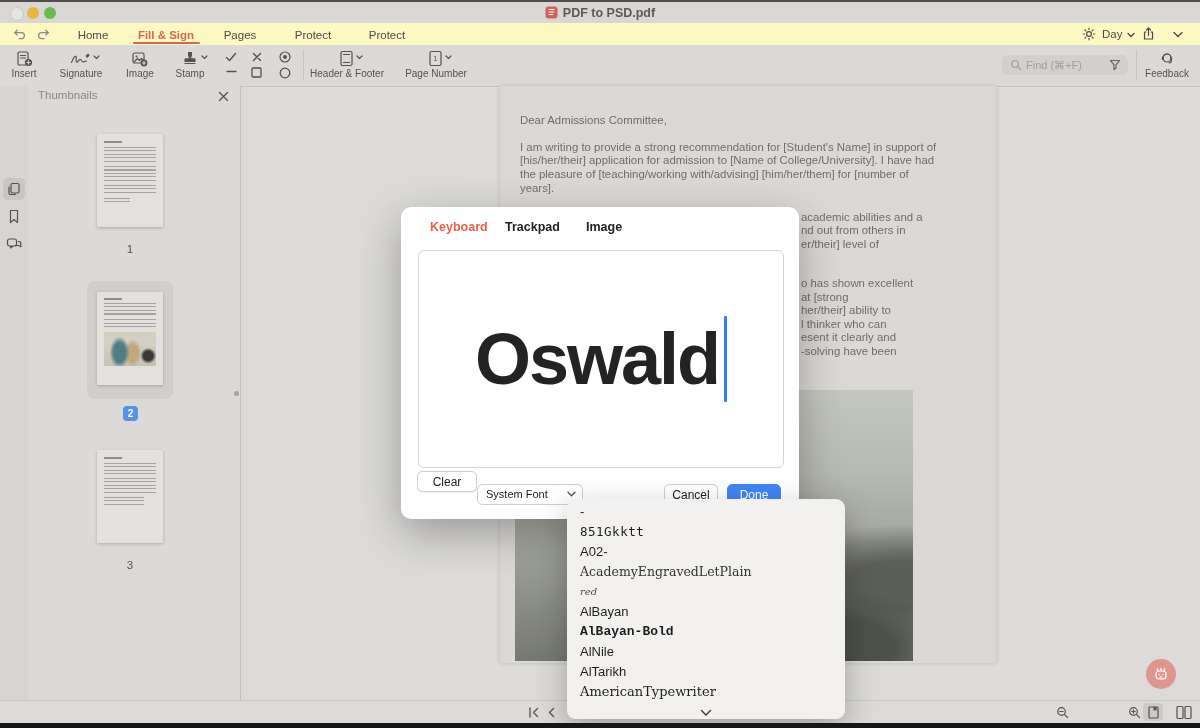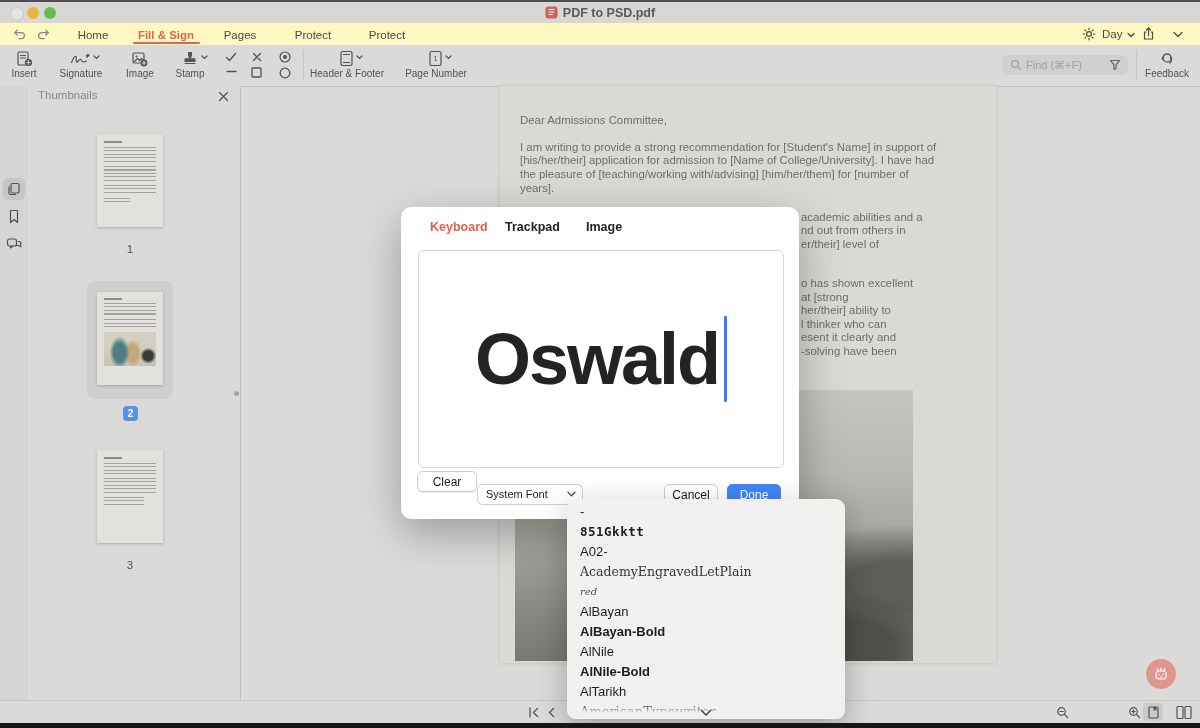--- a/index.html
+++ b/index.html
@@ -72,24 +72,24 @@
     text-align:center;line-height:21px;box-sizing:border-box;box-shadow:0 .5px 1px rgba(0,0,0,.07);}
   .btn.primary{background:#3f86f5;border-color:#3f86f5;color:#fff;}
   .fontselect{left:76px;top:277px;width:106px;height:21px;border:1px solid #d0cecc;border-radius:5.5px;background:#fff;
     box-sizing:border-box;font-size:11px;color:#1c1c1c;line-height:19px;padding-left:8px;}
   .fontselect .chev{position:absolute;right:6px;top:6px;}
 
   
   .dropdown{left:567px;top:499px;width:278px;height:220px;background:#f2f1ef;border-radius:9px;
     box-shadow:0 10px 32px rgba(0,0,0,0.28);z-index:20;overflow:hidden;padding-top:3px;box-sizing:border-box;}
   .fm-item{height:20px;line-height:20px;padding:0 13px;font-size:13px;color:#1e1e1e;white-space:nowrap;}
-  .fm-item[data-style="pixel"]{font-family:"DejaVu Sans Mono",monospace;font-weight:700;letter-spacing:.5px;font-size:12.5px;}
+  .fm-item[data-style="pixel"]{font-family:"DejaVu Sans Mono",monospace;font-weight:400;letter-spacing:.5px;font-size:12.5px;}
   .fm-item[data-style="engraved"]{font-family:"DejaVu Serif",serif;font-size:12.5px;color:#333;}
   .fm-item[data-style="italic"]{font-family:"DejaVu Serif",serif;font-style:italic;font-size:10px;color:#4a4a4a;}
-  .fm-item[data-style="bold"]{font-weight:700;}
+  .fm-item[data-style="bold"]{font-weight:700;font-family:Liberation Mono, monospace;}
   .fm-item[data-style="typewriter"]{font-family:"DejaVu Serif",serif;}
   .dd-more{position:absolute;left:0;bottom:0;width:100%;height:15px;
     background:linear-gradient(180deg,rgba(242,241,239,0) 0,#f2f1ef 60%);display:flex;justify-content:center;align-items:flex-end;}
 
   
   .statusbar{left:0;top:700px;width:1200px;height:23px;background:#dcdbd9;border-top:1px solid #c9c7c5;z-index:2;}
   .zoombox{left:1075px;top:3px;width:47px;height:16px;border:1px solid #b3b1af;border-radius:4px;box-sizing:border-box;
     font-size:10px;color:#4c4a48;line-height:14px;padding-left:5px;margin-top:48px;}
   .pagebox{left:1143px;top:2px;width:20px;height:18px;background:#cbcac8;border-radius:4px;}
   .bottom-edge{left:0;top:723px;width:1200px;height:5px;background:#161616;z-index:25;}
@@ -409,21 +409,20 @@
 
   <div class="abs dropdown">
     <div class="fm-item">-</div>
     <div class="fm-item" data-style="pixel">851Gkktt</div>
     <div class="fm-item">A02-</div>
     <div class="fm-item" data-style="engraved">AcademyEngravedLetPlain</div>
     <div class="fm-item" data-style="italic">red</div>
     <div class="fm-item">AlBayan</div>
     <div class="fm-item" data-style="bold">AlBayan-Bold</div>
     <div class="fm-item">AlNile</div>
-    <div class="fm-item" data-style="bold">AlNile-Bold</div>
     <div class="fm-item">AlTarikh</div>
     <div class="fm-item" data-style="typewriter">AmericanTypewriter</div>
     <div class="dd-more">
       <span style="margin-bottom:2px">
         <svg width="12" height="8" viewBox="0 0 12 8" fill="none" stroke="#3a3a3a" stroke-width="1.4" stroke-linecap="round">
             <path d="M1.5 1.5 6 6 10.5 1.5"></path>
           </svg>
       </span>
     </div>
   </div>

